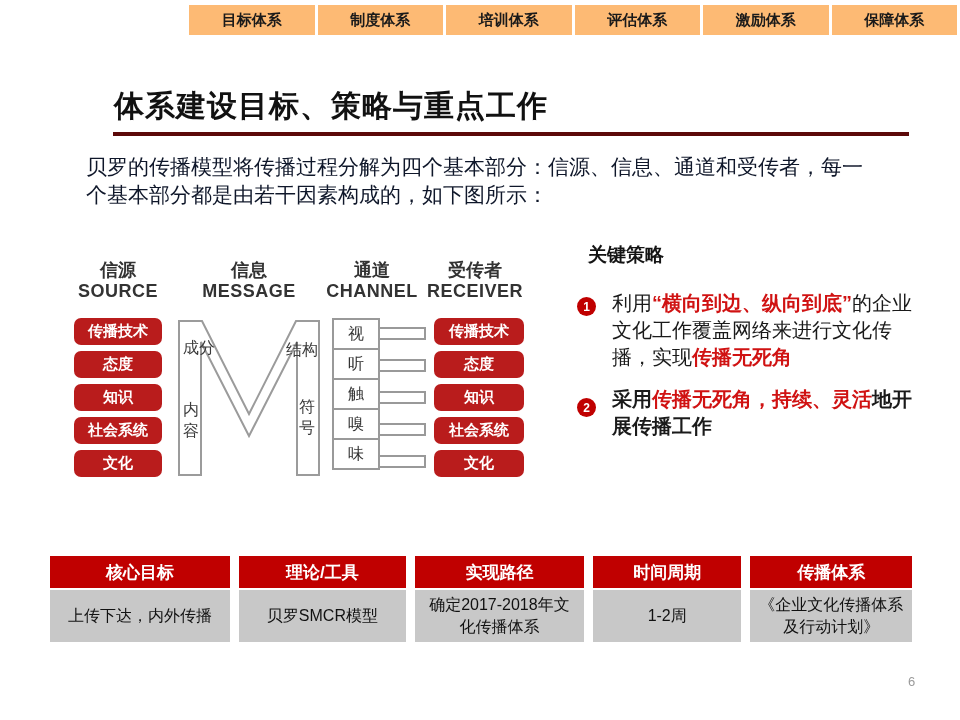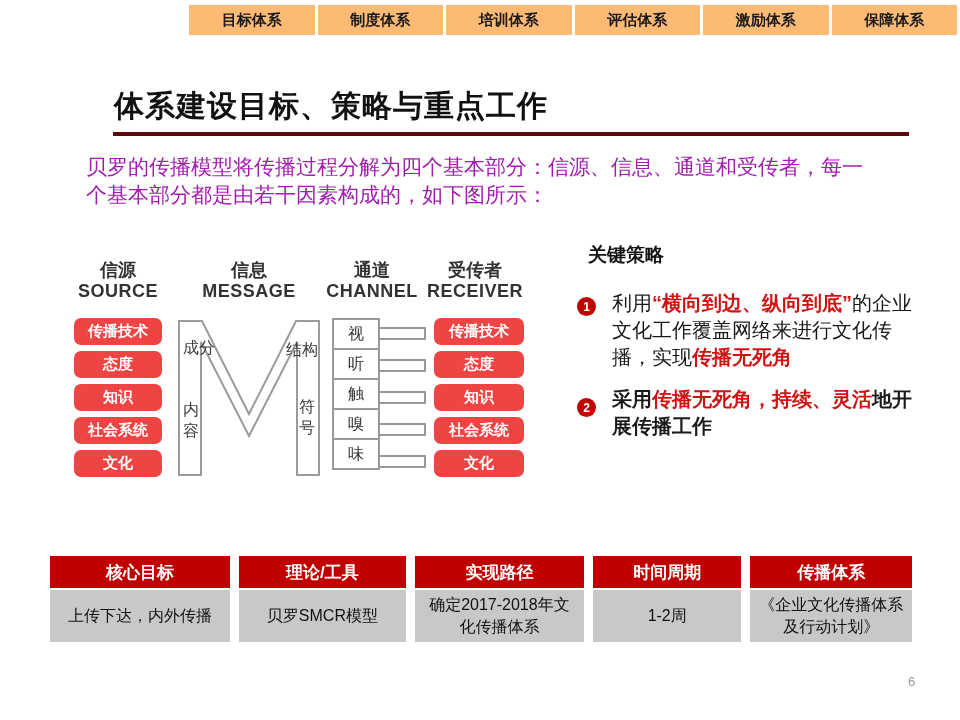--- a/index.html
+++ b/index.html
@@ -11,27 +11,27 @@
   }
   
   .tabbar{position:absolute;left:189px;top:5px;width:768px;height:30px;display:flex;gap:3px;}
   .tab{flex:1;display:flex;align-items:center;justify-content:center;
        background:#fdba74;color:#1a1a1a;font-size:15px;font-weight:bold;cursor:pointer;}
   .tab.active{background:#c00000;color:#ffffff;}
   
   .page-title{position:absolute;left:114px;top:86px;font-size:30px;font-weight:bold;color:#111;letter-spacing:1px;}
   .title-underline{position:absolute;left:113px;top:132px;width:796px;height:4px;background:#5c0909;}
   
-  .intro{position:absolute;left:86px;top:153px;width:790px;font-size:21px;line-height:28px;color:#a21caf;}
+  .intro{position:absolute;left:86px;top:153px;width:790px;font-size:21px;line-height:28px;color:#0f172a;}
   
   .col-head{position:absolute;top:260px;text-align:center;color:#333;line-height:21px;}
   .col-head .cn{font-size:18px;font-weight:bold;}
   .col-head .en{font-size:18px;font-weight:bold;letter-spacing:0.5px;}
   .gray-col{position:absolute;top:318px;width:88px;}
-  .gray-box{height:27px;margin-bottom:6px;border-radius:7px;background:#ef4444;
+  .gray-box{height:27px;margin-bottom:6px;border-radius:7px;background:#b91c1c;
             color:#fff;font-size:15px;font-weight:bold;display:flex;align-items:center;justify-content:center;}
   .m-svg{position:absolute;left:176px;top:318px;}
   .m-label{position:absolute;font-size:16px;color:#3a3a3a;}
   .m-label.vert{width:17px;line-height:21px;word-break:break-all;text-align:right;}
   .channel{position:absolute;left:332px;top:318px;width:48px;}
   .ch-cell{height:32px;box-sizing:border-box;border:2px solid #999;background:#fff;
            display:flex;align-items:center;justify-content:center;font-size:16px;color:#333;}
   .ch-cell + .ch-cell{margin-top:-2px;}
   .ch-tab{position:absolute;left:378px;width:48px;height:13px;box-sizing:border-box;
           border:2px solid #999;background:#fff;}

